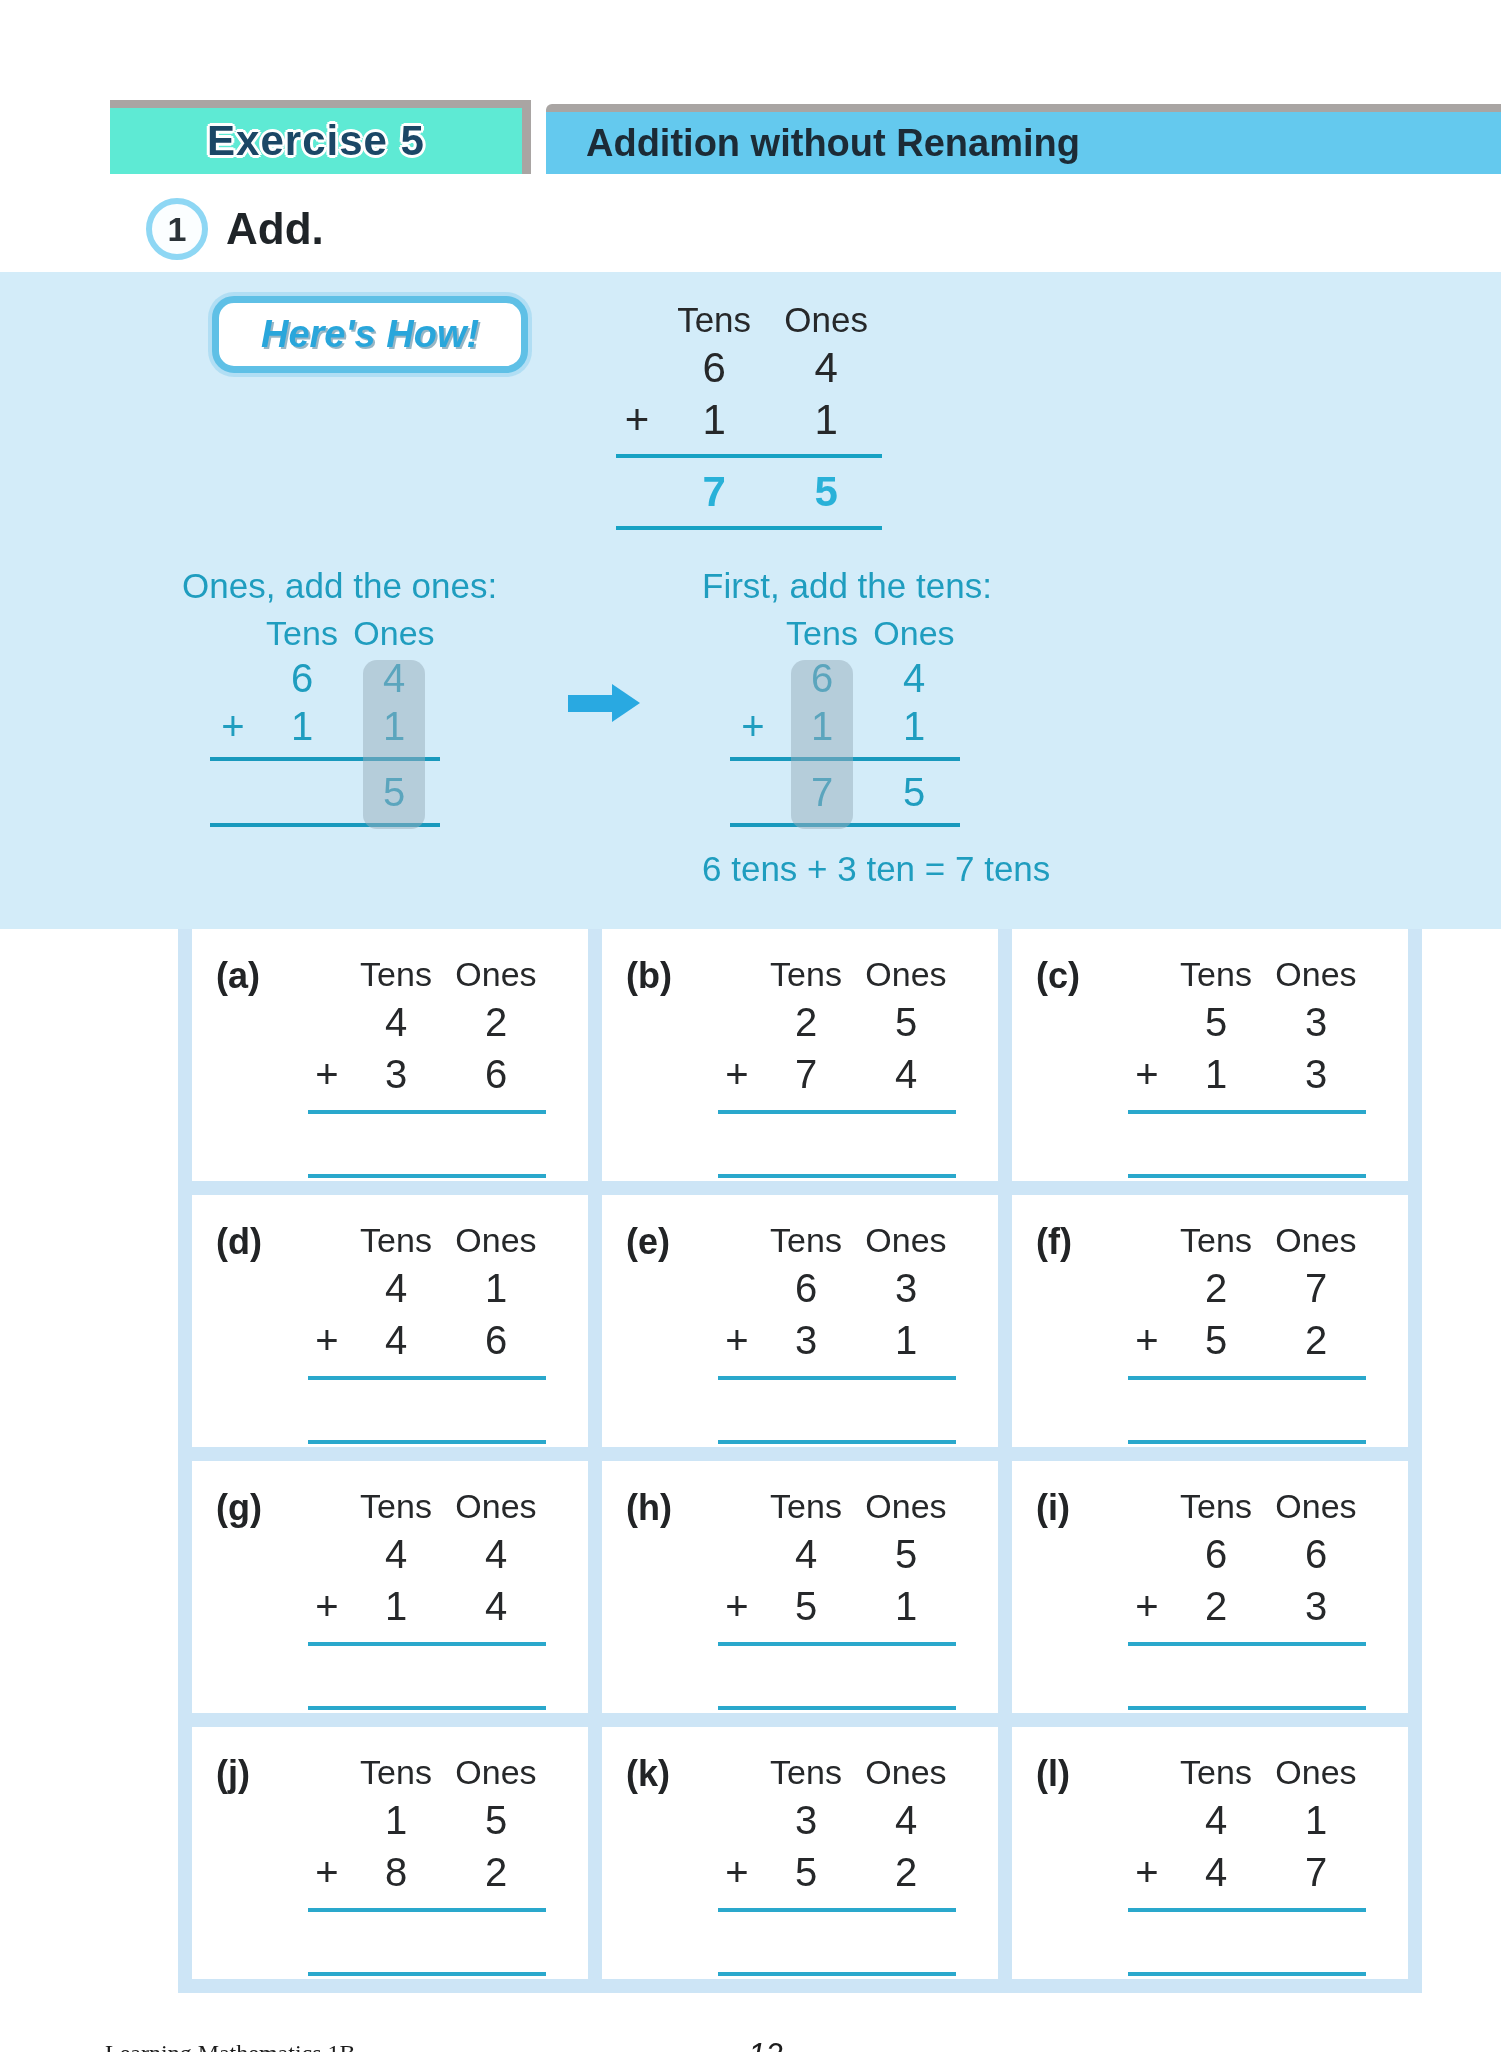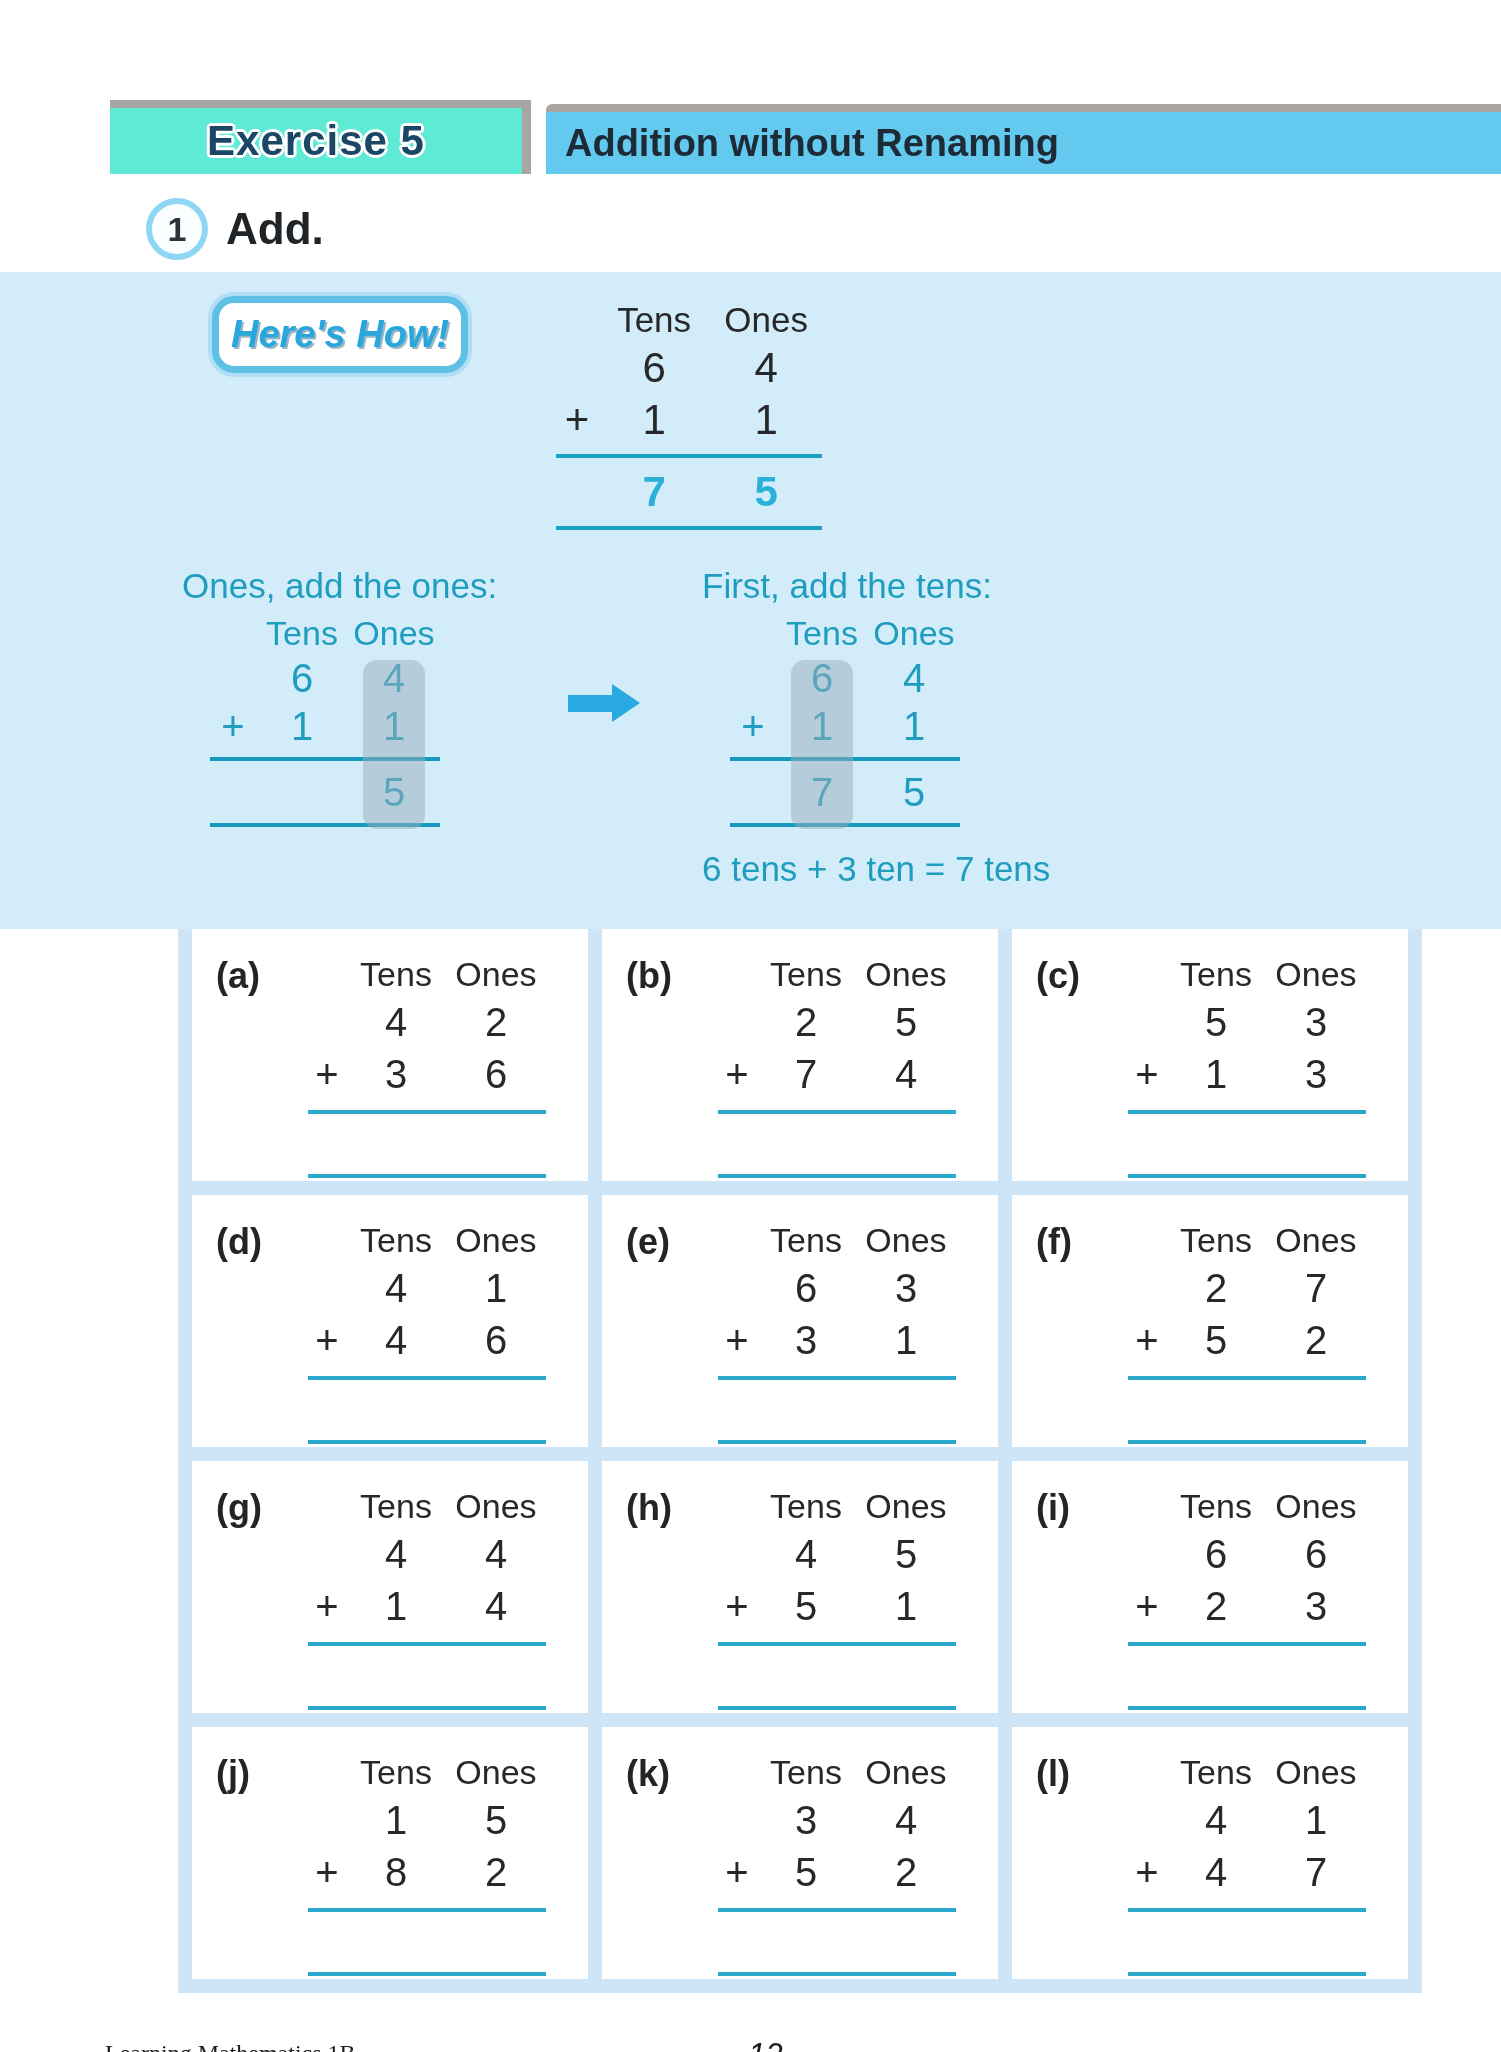--- a/index.html
+++ b/index.html
@@ -23,39 +23,39 @@
     font-size:42px; font-weight:bold; color:#1b4766; letter-spacing:1px;
     text-shadow:-2px -2px 0 #fff, 2px -2px 0 #fff, -2px 2px 0 #fff, 2px 2px 0 #fff,
                 -3px 0 0 #fff, 3px 0 0 #fff, 0 -3px 0 #fff, 0 3px 0 #fff;
   }
   .title-bar {
     flex:1; height:62px; margin-top:4px;
     background:#64c9ee; border-top:8px solid #a9a5a3;
     border-top-left-radius:6px;
     display:flex; align-items:center;
   }
-  .title-bar span { margin-left:19px; font-size:38px; font-weight:bold; color:#1c2b36; }
+  .title-bar span { margin-left:40px; font-size:38px; font-weight:bold; color:#1c2b36; }
 
   
   .instr-row { margin:24px 0 0 146px; display:flex; align-items:center; height:62px; }
   .qnum {
     width:50px; height:50px; border-radius:50%;
     border:6px solid #8ed7f4; background:#fbfeff;
     display:flex; align-items:center; justify-content:center;
     font-size:34px; font-weight:bold; color:#2b3338;
   }
   .qtext { margin-left:18px; font-size:44px; font-weight:bold; color:#1f2428; }
 
   
   .panel { margin-top:12px; background:#d3ecf9; padding:24px 0 40px 0; }
   .rowA { display:flex; align-items:flex-start; margin-left:212px; }
   .hh-badge {
     background:#ffffff; border:7px solid #5fc0e6; border-radius:22px;
     box-shadow:0 0 0 4px rgba(173,221,243,.9);
-    padding:10px 12px; flex:none;
+    padding:10px 42px; flex:none;
   }
   .hh-badge span {
     font-style:italic; font-weight:bold; font-size:38px; color:#29a6db;
     text-shadow:2px 2px 0 rgba(27,94,126,.45);
   }
   .sum { display:grid; }
   .sum .h { font-size:35px; color:#26282a; text-align:center; }
   .sum .d { font-size:42px; color:#26282a; text-align:center; line-height:48px; }
   .example { margin-left:88px; margin-top:4px; }
   .example .sum { grid-template-columns:42px 112px 112px; row-gap:4px; }

